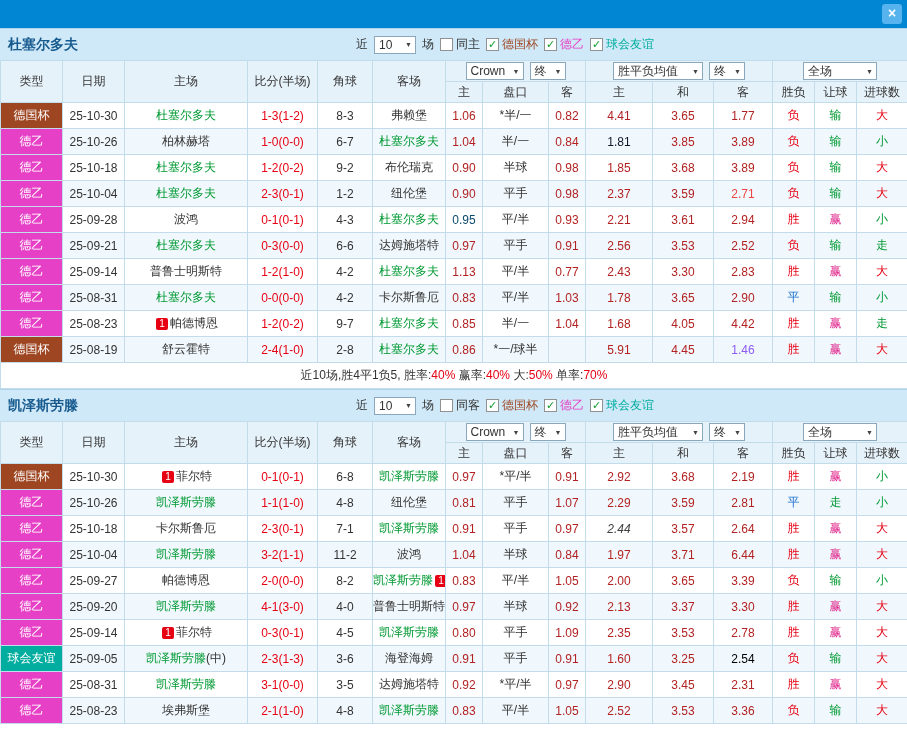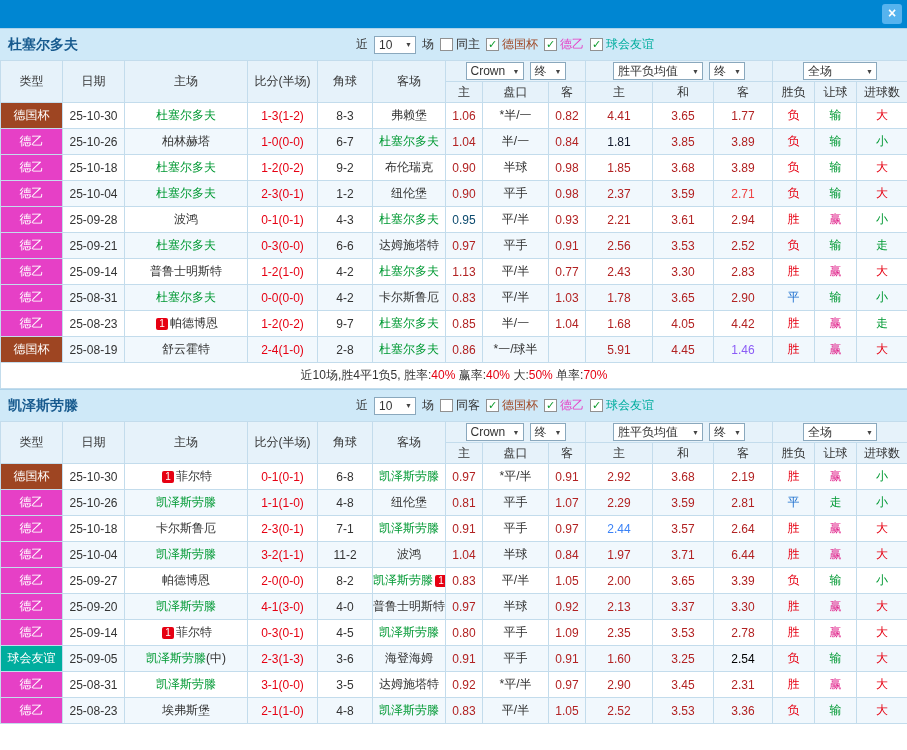--- a/index.html
+++ b/index.html
@@ -465,21 +465,21 @@
         <tr>
           <td class="type-cell" style="background: rgb(230, 64, 198); color: rgb(255, 255, 255);">德乙</td>
           <td>25-10-18</td>
           <td><span style="color: rgb(51, 51, 51);">卡尔斯鲁厄</span></td>
           <td style="color: rgb(230, 0, 18);">2-3(0-1)</td>
           <td>7-1</td>
           <td><span style="color: rgb(0, 153, 51);">凯泽斯劳滕</span></td>
           <td style="color: rgb(178, 34, 34);">0.91</td>
           <td style="color: rgb(51, 51, 51);">平手</td>
           <td style="color: rgb(178, 34, 34);">0.97</td>
-          <td style="color: #3b82f6;">2.44</td>
+          <td style="color: #404040; font-style: italic;">2.44</td>
           <td style="color: rgb(178, 34, 34);">3.57</td>
           <td style="color: rgb(178, 34, 34);">2.64</td>
           <td style="color: rgb(230, 0, 18);">胜</td>
           <td style="color: rgb(224, 33, 138);">赢</td>
           <td style="color: rgb(230, 0, 18);">大</td>
         </tr>
         <tr>
           <td class="type-cell" style="background: rgb(230, 64, 198); color: rgb(255, 255, 255);">德乙</td>
           <td>25-10-04</td>
           <td><span style="color: rgb(0, 153, 51);">凯泽斯劳滕</span></td>

